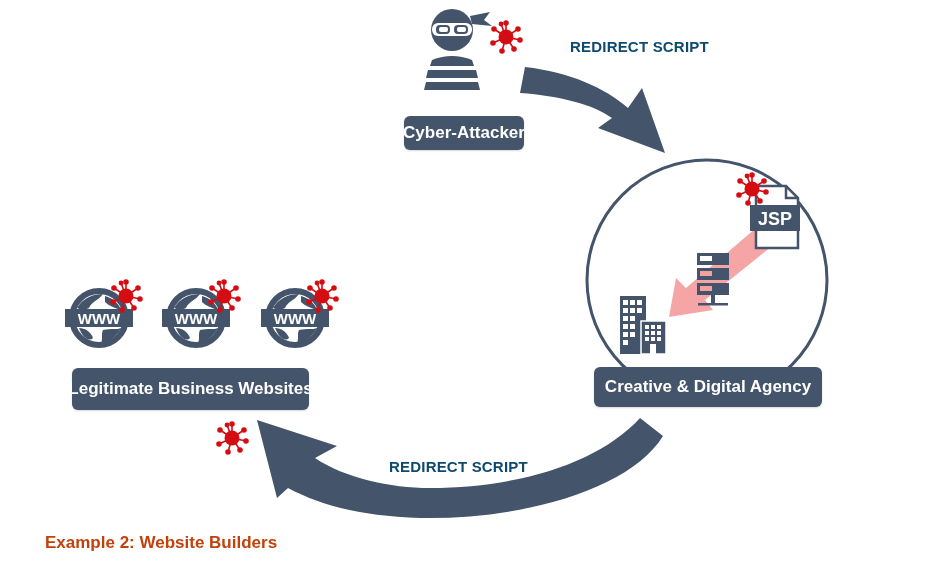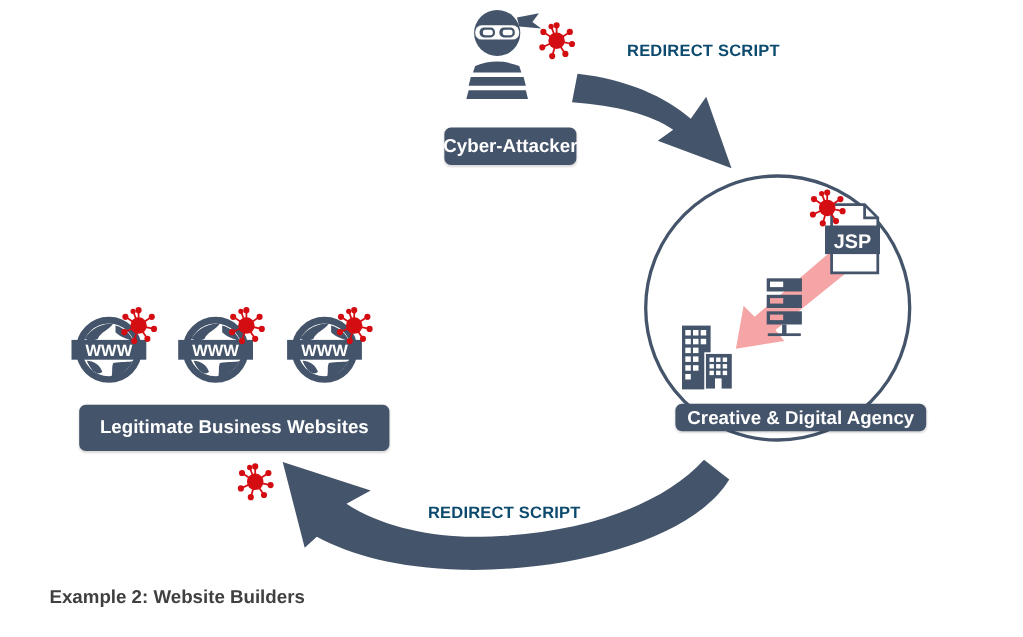--- a/index.html
+++ b/index.html
@@ -3,21 +3,21 @@
   <meta charset="utf-8">
   <style>
     html, body { margin: 0; padding: 0; }
     body { width: 930px; height: 579px; background: #ffffff; position: relative; overflow: hidden; font-family: "Liberation Sans", "DejaVu Sans", sans-serif; }
     .label-box {
       position: absolute; background: #44546a; color: #ffffff; border-radius: 6px;
       font-weight: bold; font-size: 17px; display: flex; align-items: center; justify-content: center;
       box-shadow: 0 1px 2px rgba(0,0,0,0.15); white-space: nowrap;
     }
     .caption { position: absolute; font-weight: bold; font-size: 15px; color: #0c4a6e; letter-spacing: 0.2px; }
-    .footer { position: absolute; left: 45px; top: 533px; font-weight: bold; font-size: 17px; color: #404040; }
+    .footer { position: absolute; left: 45px; top: 533px; font-weight: bold; font-size: 17px; color: #c2410c; }
     svg { position: absolute; left: 0; top: 0; }
   </style>
 </head>
 <body>
 
 <svg width="930" height="579" viewBox="0 0 930 579">
   <defs>
     <g id="virus">
       <g stroke="#d40d12" stroke-width="1.6" fill="#d40d12">
         <line x1="0" y1="0" x2="0" y2="-14"></line>
@@ -138,21 +138,21 @@
     <use href="#globe" x="295" y="318"></use>
     <text x="295" y="324" text-anchor="middle" fill="#ffffff" font-weight="bold" font-size="15" font-family="Liberation Sans, sans-serif">WWW</text>
   </g>
   <use href="#virus" x="322" y="296"></use>
 
   <use href="#virus" x="232" y="438"></use>
 </svg>
 
 <div class="label-box" style="left:383px; top:116px; width:120px; height:34px;margin-left:21px;">Cyber-Attacker</div>
 
-<div class="label-box" style="left:614px; top:367px; width:228px; height:25px;">Creative &amp; Digital Agency</div>
+<div class="label-box" style="left:594px; top:367px; width:228px; height:40px;">Creative &amp; Digital Agency</div>
 
-<div class="label-box" style="left:72px; top:368px; width:282px; height:42px;">Legitimate Business Websites</div>
+<div class="label-box" style="left:72px; top:368px; width:237px; height:42px;">Legitimate Business Websites</div>
 
 <div class="caption" style="left:570px; top:38px;">REDIRECT SCRIPT</div>
 
 <div class="caption" style="left:389px; top:458px;">REDIRECT SCRIPT</div>
 
 <div class="footer">Example 2: Website Builders</div>
 
 </body></html>

